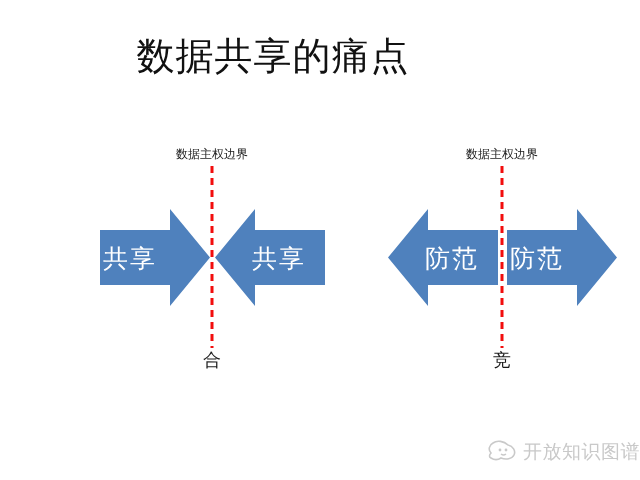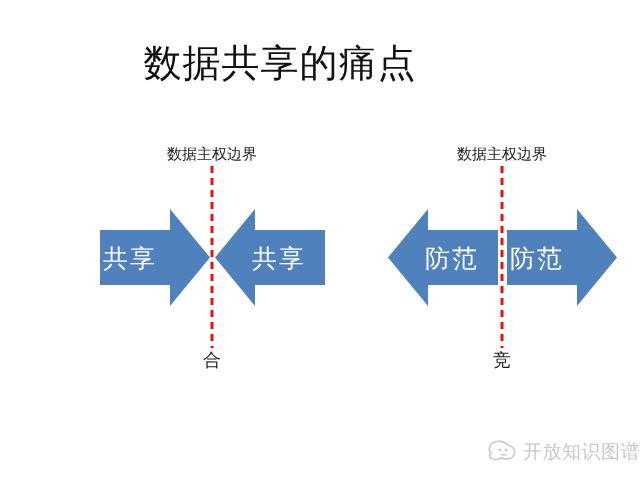--- a/index.html
+++ b/index.html
@@ -3,25 +3,25 @@
 <meta charset="utf-8">
 <style>
   html,body{margin:0;padding:0;background:#888;}
   .canvas{
     position:relative;width:640px;height:480px;background:#ffffff;
     overflow:hidden;font-family:"Liberation Serif","DejaVu Serif",serif;
   }
   .slide-title{
     position:absolute;left:0;top:26px;width:536px;height:50px;
     text-align:center;font-size:38px;line-height:50px;font-weight:400;
-    color:#111;margin:12px;letter-spacing:1px;
+    color:#111;margin:5px;letter-spacing:1px;
   }
   .boundary-label{
     position:absolute;width:220px;text-align:center;
-    font-size:15px;line-height:20px;color:#1a1a1a;top:144px;
+    font-size:12px;line-height:20px;color:#1a1a1a;top:144px;
   }
   .boundary-label.left{left:102px;}   
   .boundary-label.right{left:392px;}  
   .boundary-line{position:absolute;top:166px;width:6px;height:182px;}
   .boundary-line.left{left:209px;}
   .boundary-line.right{left:499px;}
   .arrow{position:absolute;top:209px;width:110px;height:97px;}
   .arrow-label{
     position:absolute;top:244px;width:70px;height:30px;
     text-align:left;font-size:25px;line-height:30px;color:#ffffff;

